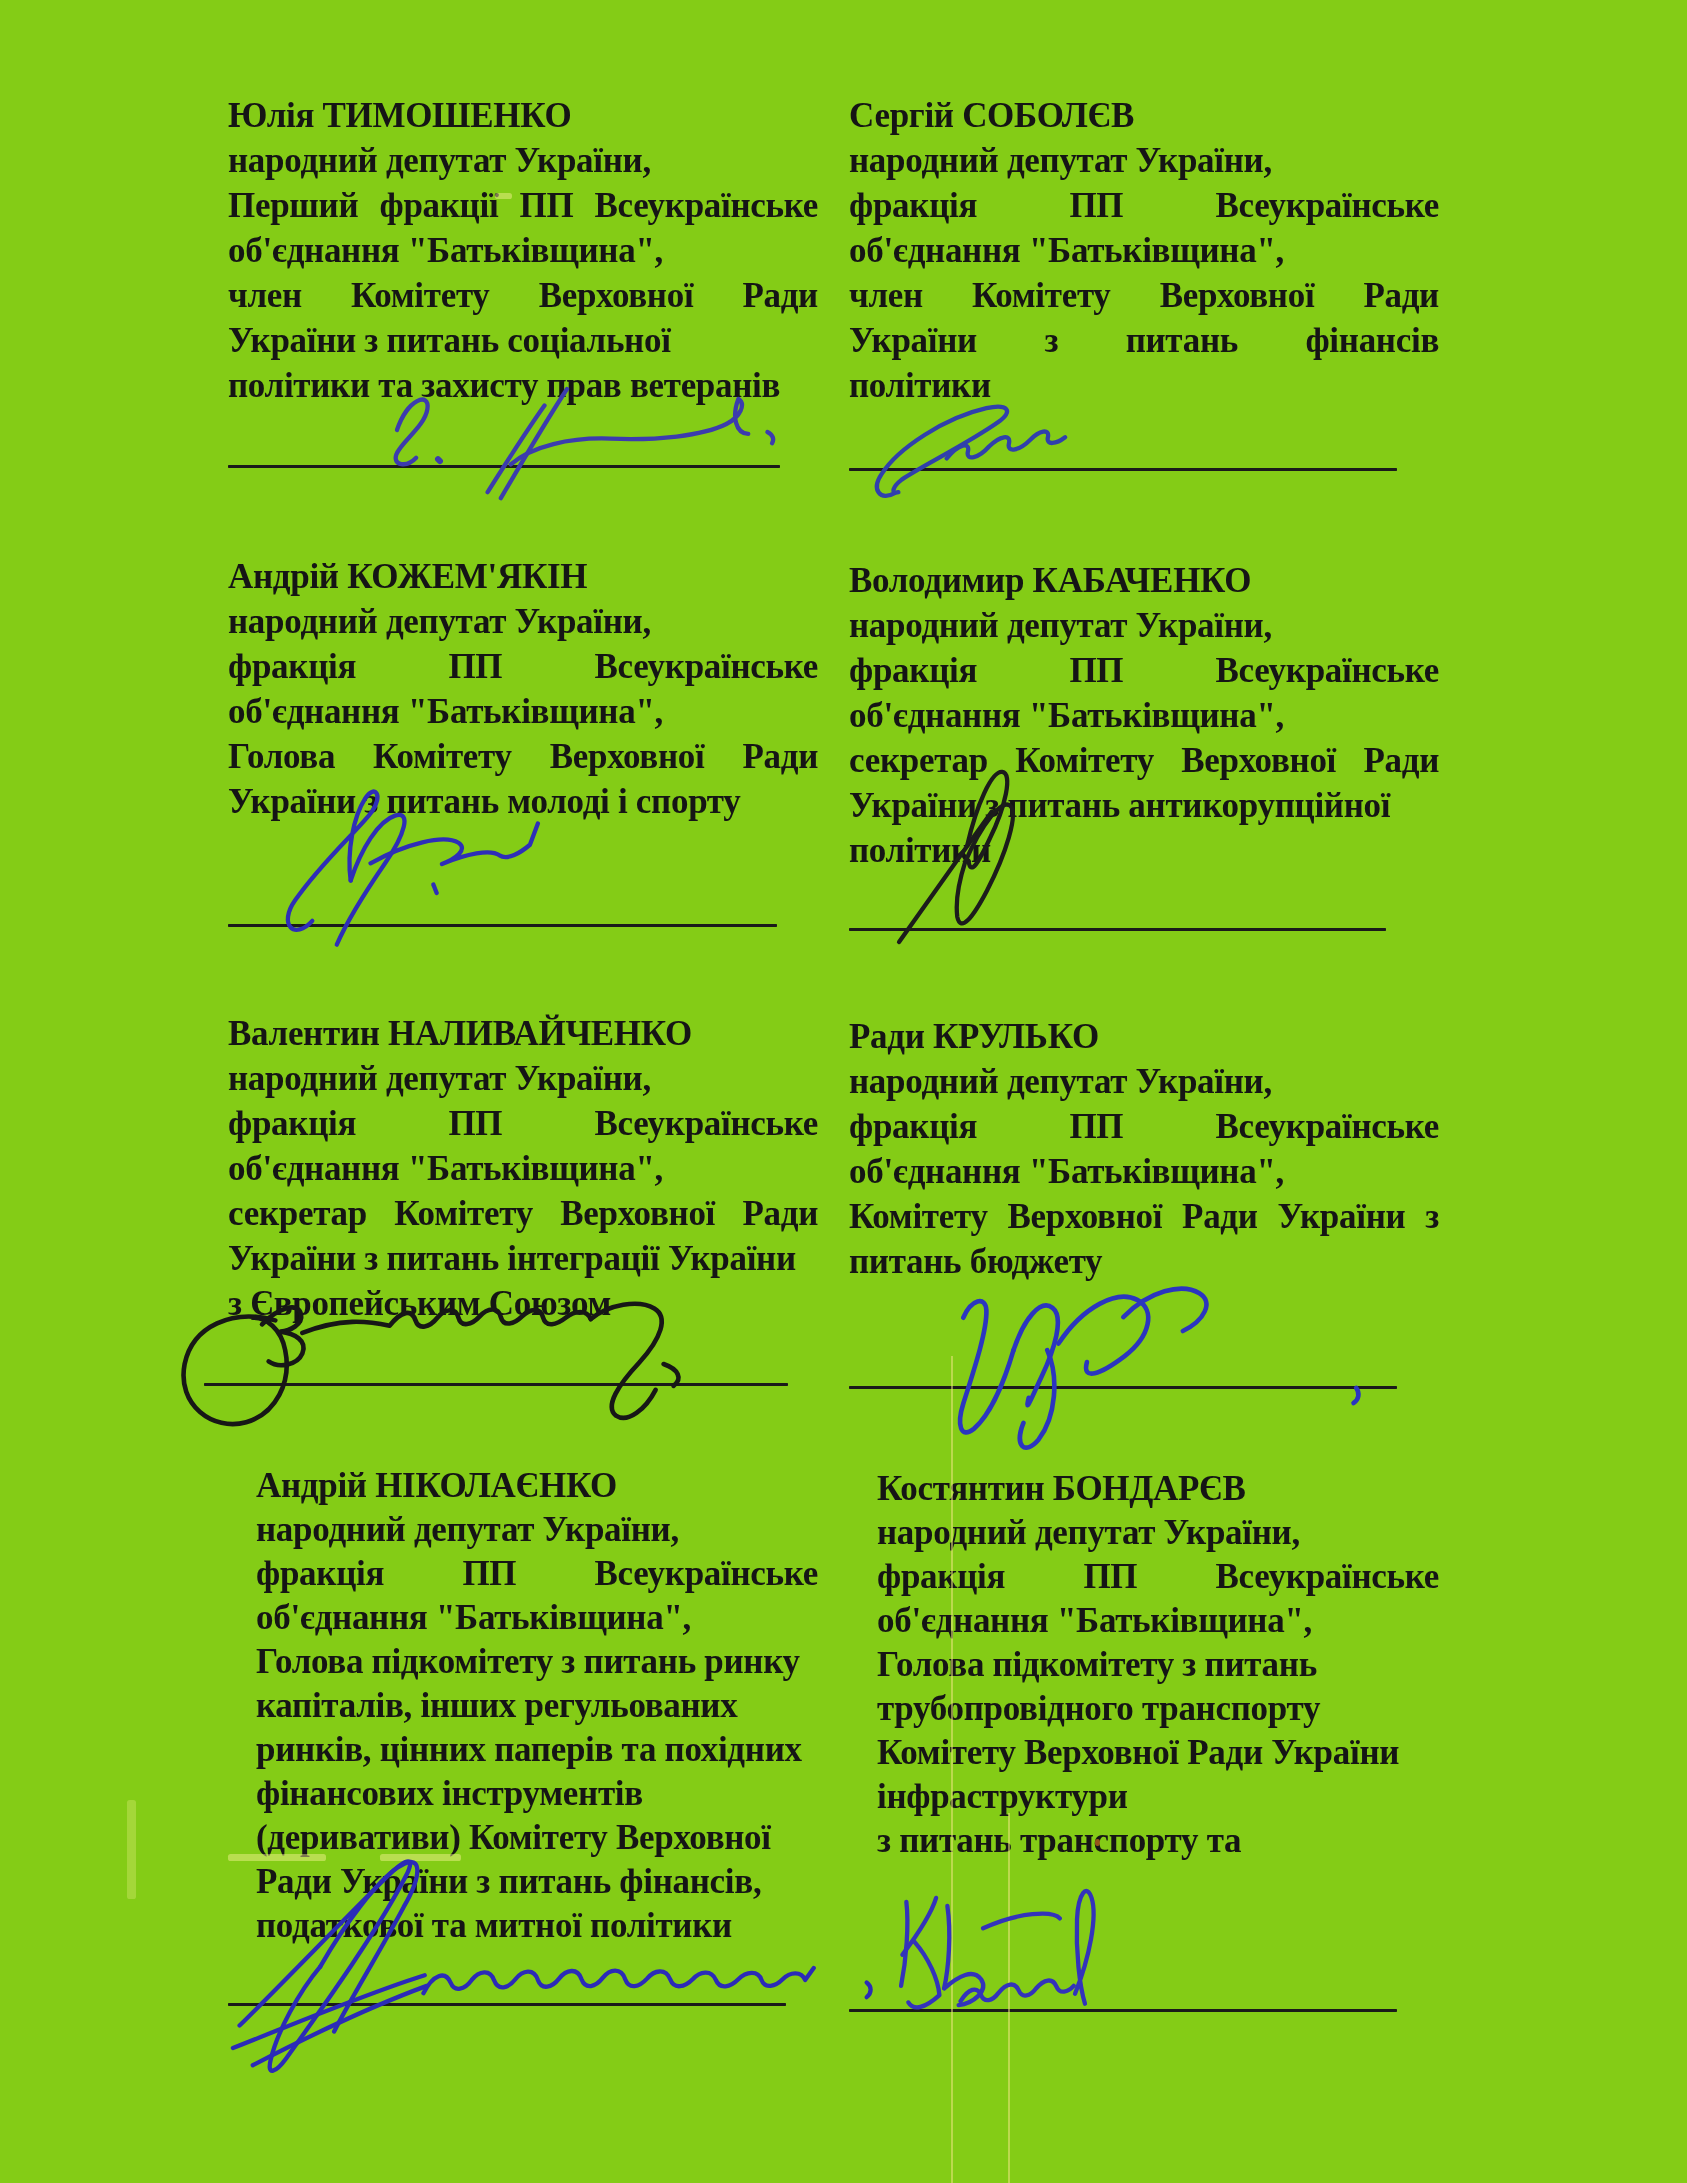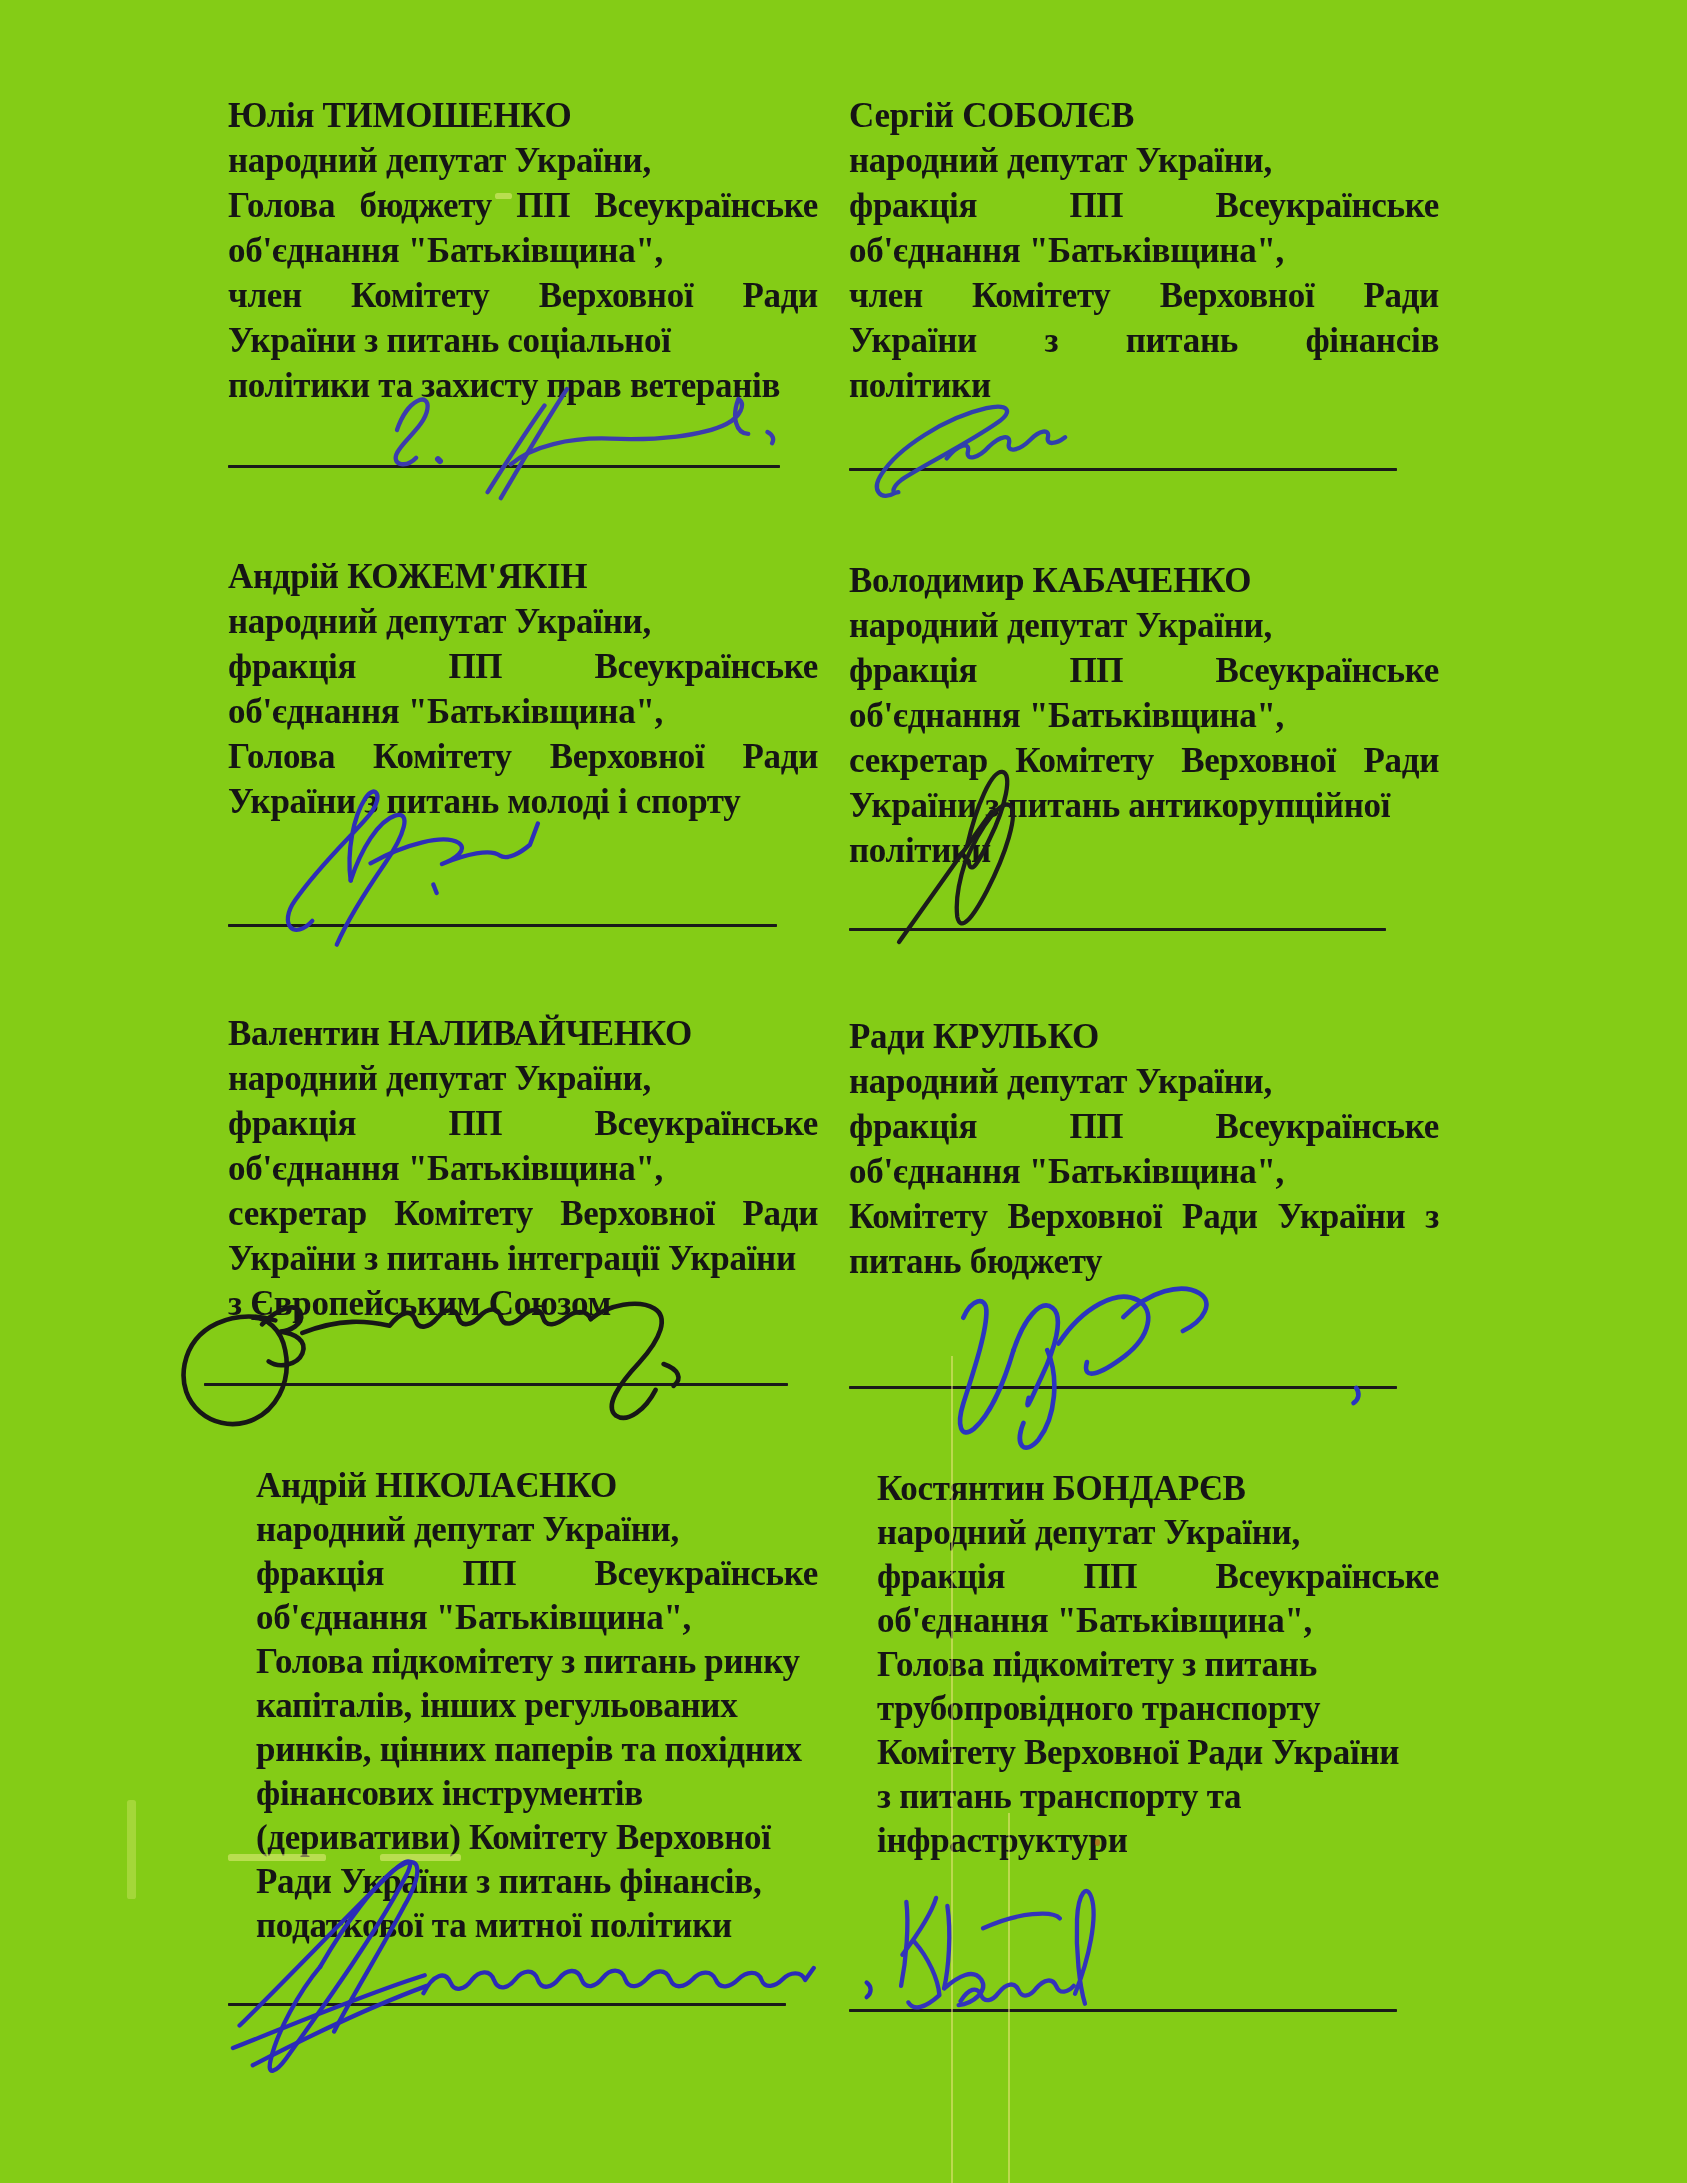--- a/index.html
+++ b/index.html
@@ -33,21 +33,21 @@
   #sig-overlay g{fill:none;stroke-linecap:round;stroke-linejoin:round;}
 </style>
 </head>
 <body>
 
 <div id="page">
 
   <section class="sig-block" style="left:228px;top:93px;">
     <div class="line">Юлія ТИМОШЕНКО</div>
     <div class="line">народний депутат України,</div>
-    <div class="line just">Голова бюджету ПП Всеукраїнське</div>
+    <div class="line just">Перший фракції ПП Всеукраїнське</div>
     <div class="line">об'єднання "Батьківщина",</div>
     <div class="line just">член Комітету Верховної Ради</div>
     <div class="line">України з питань соціальної</div>
     <div class="line">політики та захисту прав ветеранів</div>
   </section>
 
   <section class="sig-block" style="left:849px;top:93px;">
     <div class="line">Сергій СОБОЛЄВ</div>
     <div class="line">народний депутат України,</div>
     <div class="line just">фракція ПП Всеукраїнське</div>
@@ -110,22 +110,22 @@
   </section>
 
   <section class="sig-block lh66" style="left:849px;top:1467px;">
     <div class="line">Костянтин БОНДАРЄВ</div>
     <div class="line">народний депутат України,</div>
     <div class="line just">фракція ПП Всеукраїнське</div>
     <div class="line">об'єднання "Батьківщина",</div>
     <div class="line">Голова підкомітету з питань</div>
     <div class="line">трубопровідного транспорту</div>
     <div class="line">Комітету Верховної Ради України</div>
+    <div class="line">інфраструктури</div>
     <div class="line">з питань транспорту та</div>
-    <div class="line">інфраструктури</div>
   </section>
 
   <div class="rule" style="left:228px;top:465px;width:552px;"></div>
   <div class="rule" style="left:849px;top:468px;width:548px;"></div>
   <div class="rule" style="left:228px;top:924px;width:549px;"></div>
   <div class="rule" style="left:849px;top:928px;width:537px;"></div>
   <div class="rule" style="left:204px;top:1383px;width:584px;"></div>
   <div class="rule" style="left:849px;top:1386px;width:548px;"></div>
   <div class="rule" style="left:228px;top:2003px;width:558px;"></div>
   <div class="rule" style="left:849px;top:2009px;width:548px;"></div>

